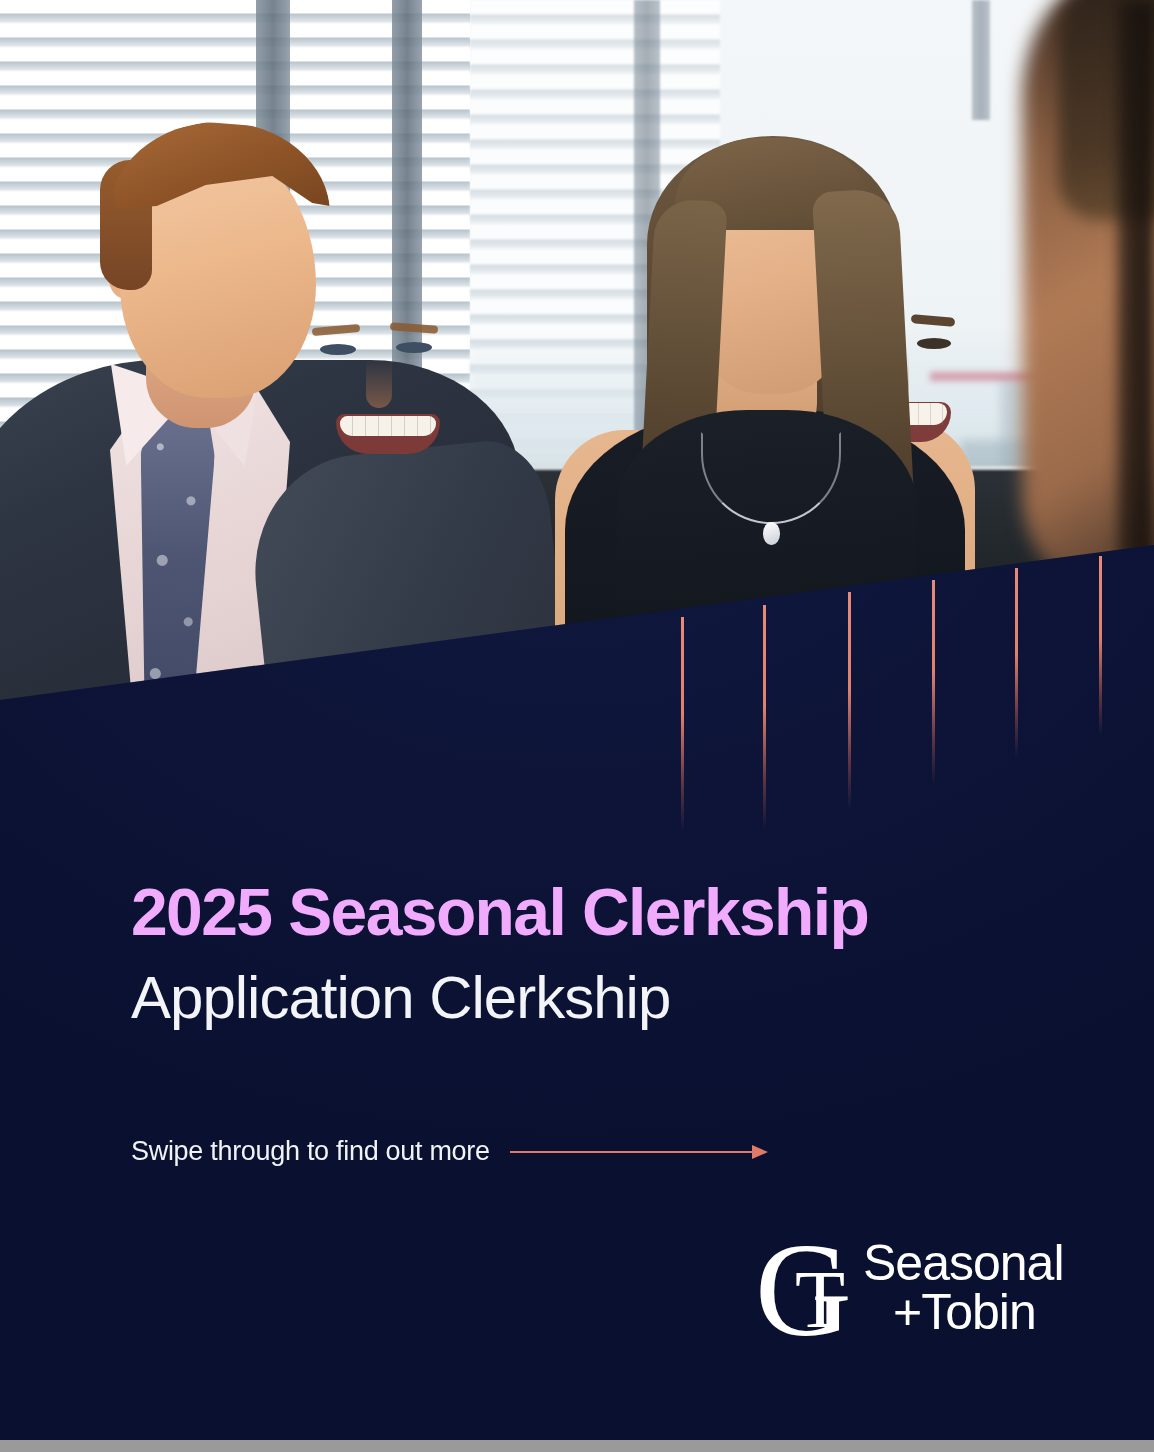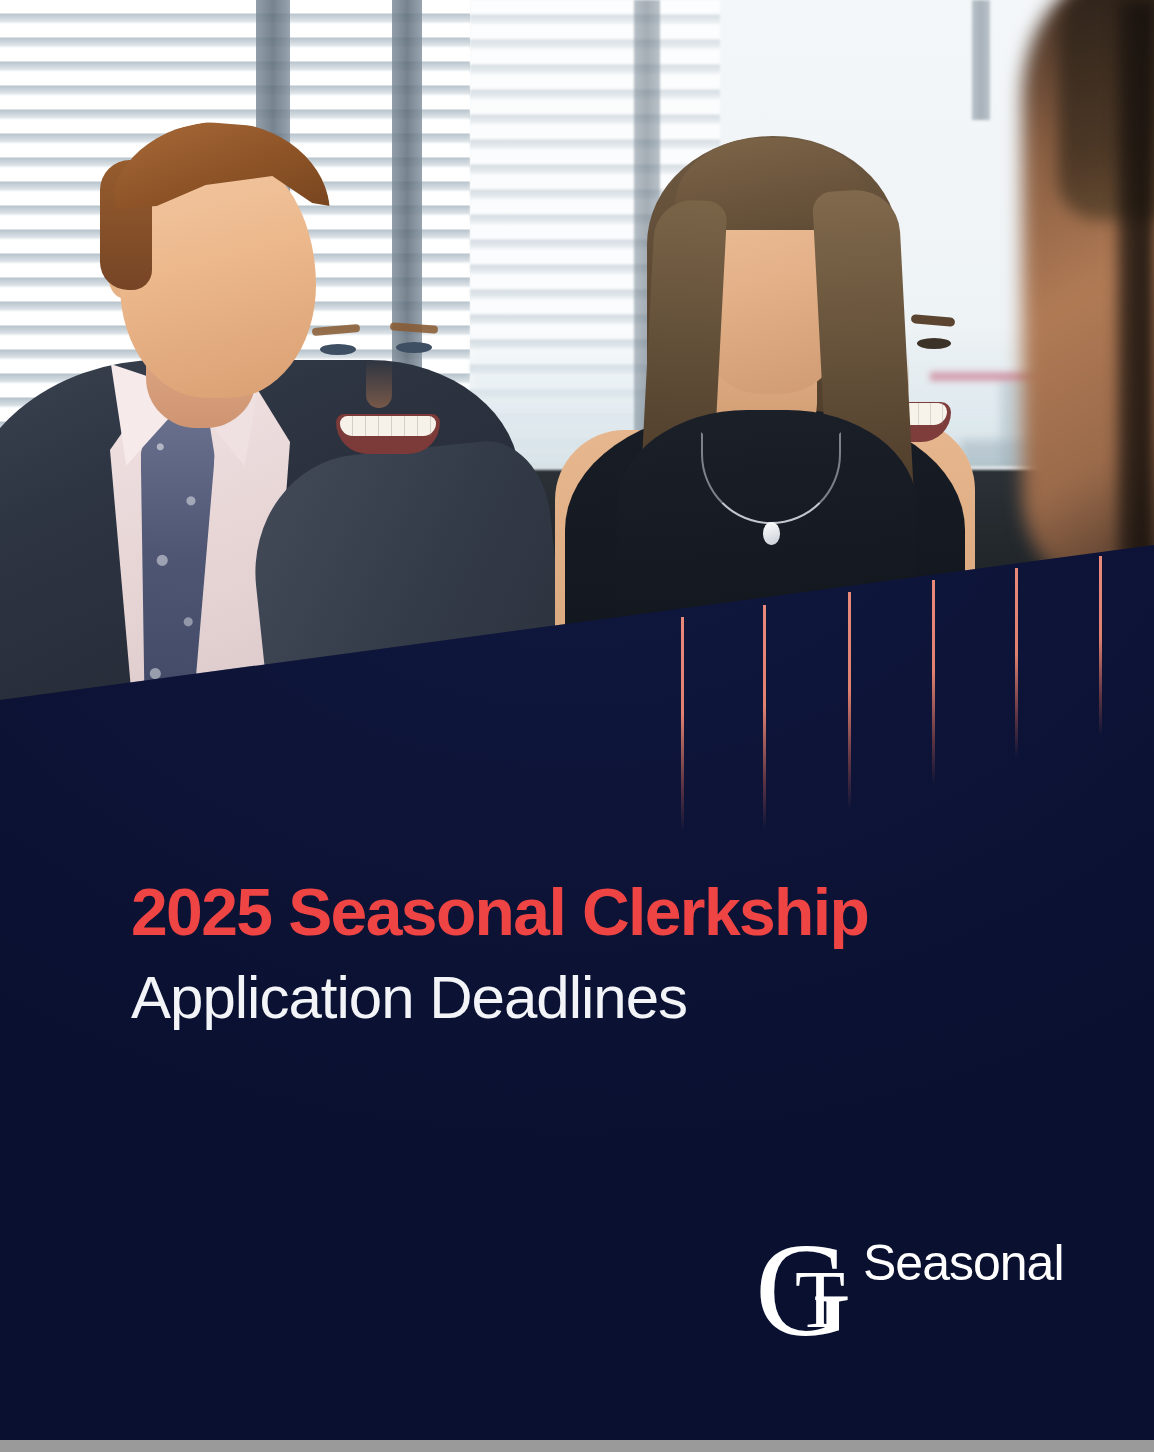--- a/index.html
+++ b/index.html
@@ -256,21 +256,21 @@
   .vline{
     position:absolute; width:3px;
     background:linear-gradient(180deg,#e8897a 0%,#e0806f 45%,rgba(190,90,80,.45) 78%,rgba(90,40,50,0) 100%);
   }
 
   
   .content{ position:absolute; left:0; top:0; width:1154px; height:1452px; z-index:8; }
 
   .headline{
     position:absolute; left:131px; top:879px;
-    color:#ef4444;
+    color:#f0abfc;
     font-size:66px; font-weight:700;
     letter-spacing:-1.6px; line-height:1.0;
     white-space:nowrap;
   }
   .subhead{
     position:absolute; left:131px; top:968px;
     color:#f2f4f8;
     font-size:60px; font-weight:300;
     letter-spacing:-1px; line-height:1.0;
     white-space:nowrap;
@@ -403,29 +403,37 @@
       <div class="vline" style="left: 763px; top: 605px; height: 225px;"></div>
       <div class="vline" style="left: 848px; top: 592px; height: 218px;"></div>
       <div class="vline" style="left: 932px; top: 580px; height: 205px;"></div>
       <div class="vline" style="left: 1015px; top: 568px; height: 190px;"></div>
       <div class="vline" style="left: 1099px; top: 556px; height: 180px;"></div>
     </div>
 
   <div class="content">
 
     <div class="headline">2025 Seasonal Clerkship</div>
-    <div class="subhead">Application Deadlines</div>
-
+    <div class="subhead">Application Clerkship</div>
+
+    <div class="swipe">
+      <div class="swipe-label">Swipe through to find out more</div>
+      <div class="swipe-arrow">
+        <div class="shaft"></div>
+        <div class="head"></div>
+      </div>
+    </div>
 
     <div class="logo">
       <div class="logo-mark">
         <div class="gly">G</div>
         <div class="tly">T</div>
       </div>
       <div class="logo-word">
         <span class="l1">Seasonal</span>
+        <span class="l2">+Tobin</span>
       </div>
     </div>
 
   </div>
 
   <div class="bottom-strip"></div>
 </div>
 
 </body></html>

